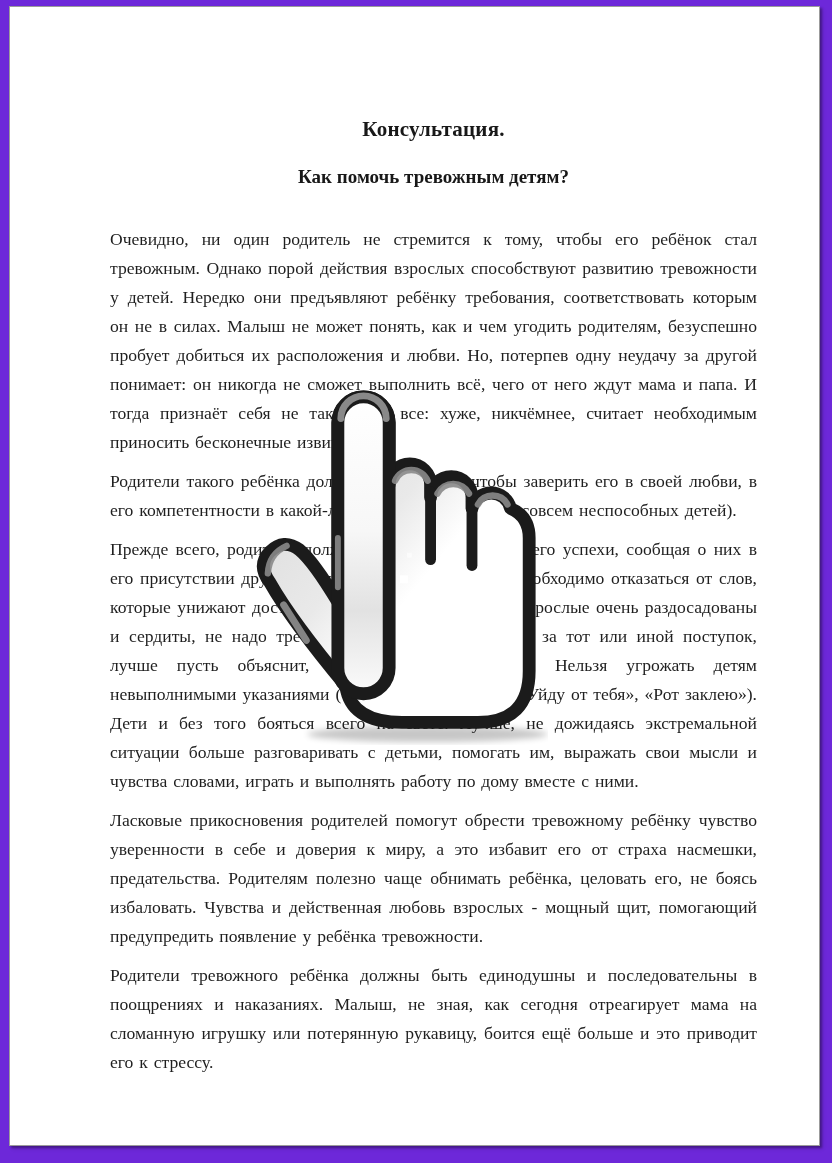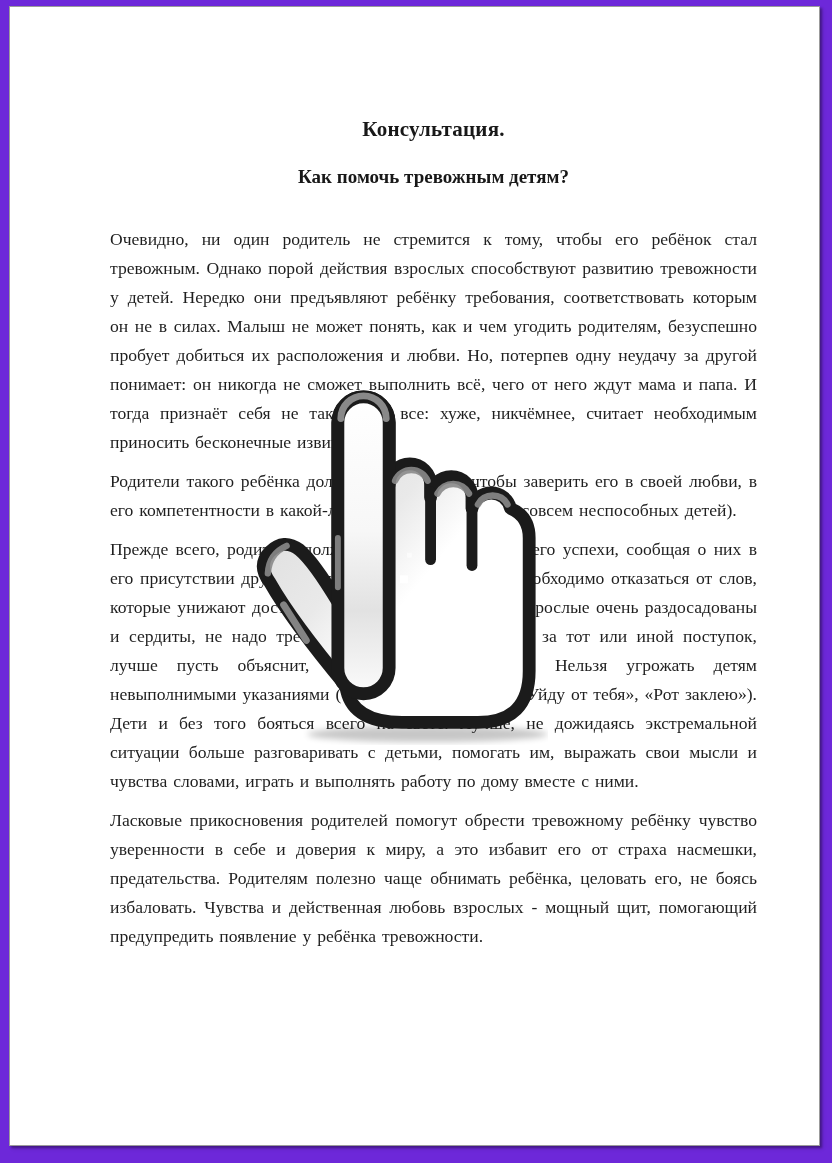--- a/index.html
+++ b/index.html
@@ -58,20 +58,21 @@
 
 <div class="viewport">
 
   <div class="page">
     <h1 class="doc-title">Консультация.</h1>
     <h2 class="doc-subtitle">Как помочь тревожным детям?</h2>
     <p class="para">Очевидно, ни один родитель не стремится к тому, чтобы его ребёнок стал тревожным. Однако порой действия взрослых способствуют развитию тревожности у детей. Нередко они предъявляют ребёнку требования, соответствовать которым он не в силах. Малыш не может понять, как и чем угодить родителям, безуспешно пробует добиться их расположения и любви. Но, потерпев одну неудачу за другой понимает: он никогда не сможет выполнить всё, чего от него ждут мама и папа. И тогда признаёт себя не таким как все: хуже, никчёмнее, считает необходимым приносить бесконечные извинения.</p>
     <p class="para">Родители такого ребёнка должны сделать всё, чтобы заверить его в своей любви, в его компетентности в какой-либо области (не бывает совсем неспособных детей).</p>
     <p class="para">Прежде всего, родители должны ежедневно отмечать его успехи, сообщая о них в его присутствии другим членам семьи. Кроме того, необходимо отказаться от слов, которые унижают достоинства ребёнка и даже, если взрослые очень раздосадованы и сердиты, не надо требовать от ребёнка извинений за тот или иной поступок, лучше пусть объяснит, почему он это сделал. Нельзя угрожать детям невыполнимыми указаниями («Замолчи, а то убью», «Уйду от тебя», «Рот заклею»). Дети и без того бояться всего на свете. Лучше, не дожидаясь экстремальной ситуации больше разговаривать с детьми, помогать им, выражать свои мысли и чувства словами, играть и выполнять работу по дому вместе с ними.</p>
     <p class="para">Ласковые прикосновения родителей помогут обрести тревожному ребёнку чувство уверенности в себе и доверия к миру, а это избавит его от страха насмешки, предательства. Родителям полезно чаще обнимать ребёнка, целовать его, не боясь избаловать. Чувства и действенная любовь взрослых - мощный щит, помогающий предупредить появление у ребёнка тревожности.</p>
+    <p class="para">Родители тревожного ребёнка должны быть единодушны и последовательны в поощрениях и наказаниях. Малыш, не зная, как сегодня отреагирует мама на сломанную игрушку или потерянную рукавицу, боится ещё больше и это приводит его к стрессу.</p>
   </div>
 
   <svg class="cursor-svg" viewBox="0 0 300 360" xmlns="http://www.w3.org/2000/svg">
     <defs>
       <linearGradient id="glass" x1="0" y1="0" x2="1" y2="1">
         <stop offset="0" stop-color="#d7d7d7"></stop>
         <stop offset="0.42" stop-color="#e9e9e9"></stop>
         <stop offset="0.58" stop-color="#ffffff"></stop>
         <stop offset="1" stop-color="#ffffff"></stop>
       </linearGradient>

